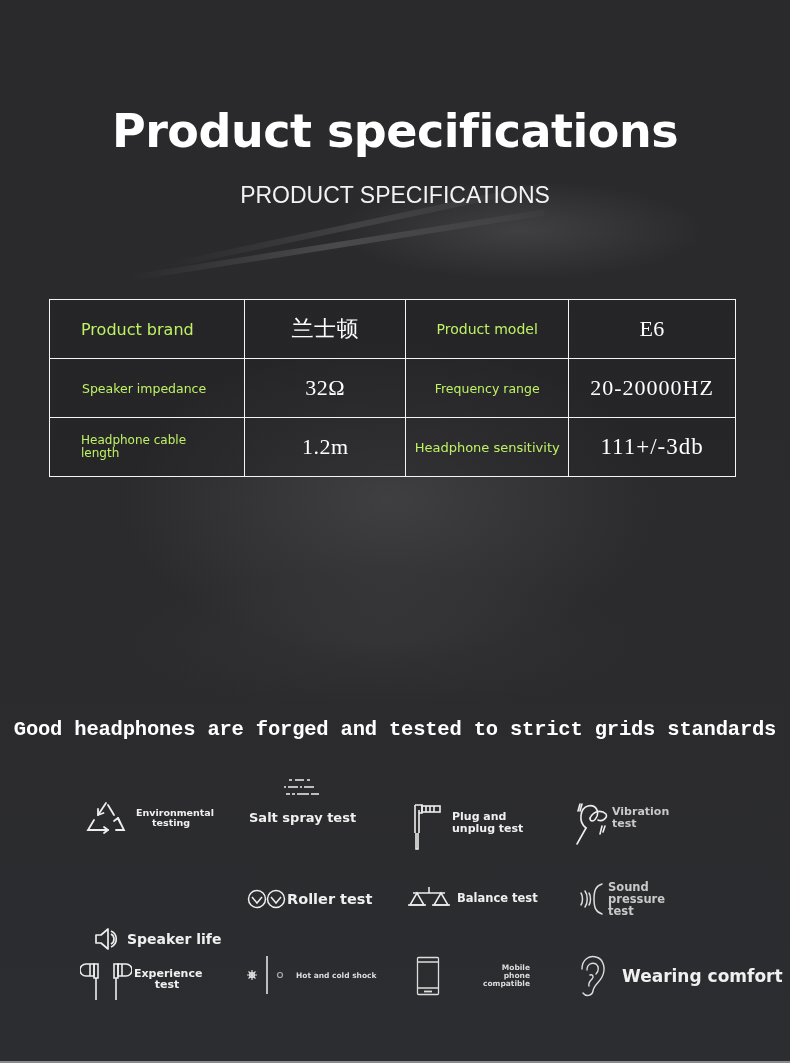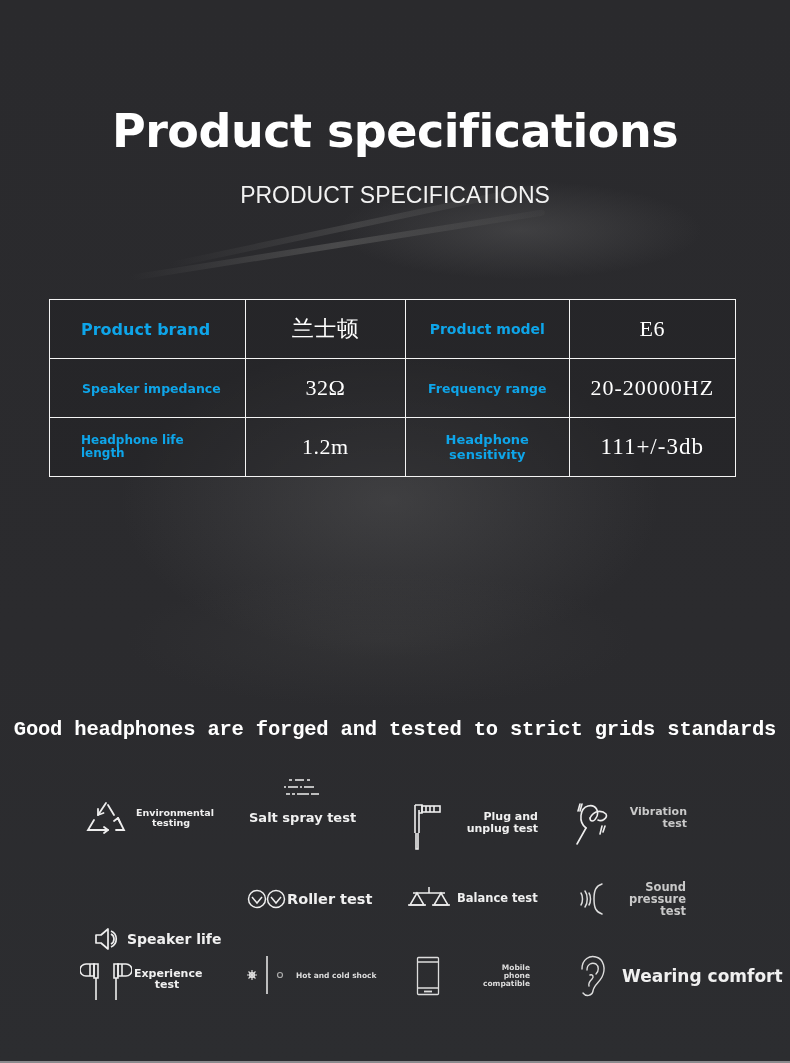--- a/index.html
+++ b/index.html
@@ -41,42 +41,42 @@
     position: absolute; left: 49px; top: 299px;
     width: 687px; border-collapse: collapse;
     background: rgba(30,30,32,0.35);
   }
   table.spec td {
     border: 1.5px solid #f4f4f4; padding: 0; height: 58px;
     vertical-align: middle;
   }
   table.spec tr:nth-child(4) td { height: 63px; }
   .c1 { width: 171px; } .c2 { width: 171px; } .c3 { width: 171px; } .c4 { width: 172px; }
-  .lbl { font-weight: bold; color: #0ea5e9; }
+  .lbl { font-weight: normal; color: #bef264; }
   .val { text-align: center; color: #fff; }
   .l-lg { font-size: 16px; padding-left: 31px !important; }
   .l-sm { font-size: 12.5px; padding-left: 32px !important; }
   .l-xs { font-size: 12px; padding-left: 31px !important; line-height: 13px; }
   .l-center { text-align: center; }
   .v-thin { font-family: Liberation Serif, serif; font-size: 22px; font-weight: normal; letter-spacing: 0.5px; }
   .v-bold-sm { font-size: 19px; font-weight: bold; }
 
   .tagline {
     position: absolute; top: 718px; left: 0; width: 790px; text-align: center;
     font-size: 20.5px; font-weight: bold; color: #fff; letter-spacing: -0.2px; font-family: Liberation Mono, monospace;
   }
 
   .feat { position: absolute; display: flex; align-items: center; color: #f0f0f0; }
   .feat svg { display: block; }
   .ft { font-weight: bold; }
   .tiny { font-size: 9px; line-height: 10px; text-align: center; }
   .sm { font-size: 11px; line-height: 12px; }
   .md { font-size: 13px; }
   .lg { font-size: 17px; }
-  .right { text-align: right; }
+  .right { }
   .grey { color: #c9c9c9; }
 </style>
 </head>
 <body>
 
 <div class="bg"></div>
 <div class="stick" style="left:130px;top:275px;width:420px;transform:rotate(-9deg);"></div>
 <div class="stick" style="left:170px;top:262px;width:380px;transform:rotate(-12deg);opacity:0.7;"></div>
 
 <div class="content">
@@ -92,21 +92,21 @@
       <td class="c3 lbl l-center" style="font-size:14px;">Product model</td>
       <td class="c4 val v-thin">E6</td>
     </tr>
     <tr>
       <td class="lbl l-sm">Speaker impedance</td>
       <td class="val v-thin">32Ω</td>
       <td class="lbl l-center" style="font-size:12.5px;">Frequency range</td>
       <td class="val v-thin" style="font-size:22px;letter-spacing:1px;">20-20000HZ</td>
     </tr>
     <tr>
-      <td class="lbl l-xs" style="padding-right:20px;">Headphone life length</td>
+      <td class="lbl l-xs" style="padding-right:20px;">Headphone cable length</td>
       <td class="val v-thin">1.2m</td>
       <td class="lbl l-center" style="font-size:13px;">Headphone sensitivity</td>
       <td class="val v-thin" style="font-size:23px;letter-spacing:1px;">111+/-3db</td>
     </tr>
   </tbody>
     </table>
 
   <div class="tagline">Good headphones are forged and tested to strict grids standards</div>
 
   <div class="feat" style="left:86px;top:800px;">

